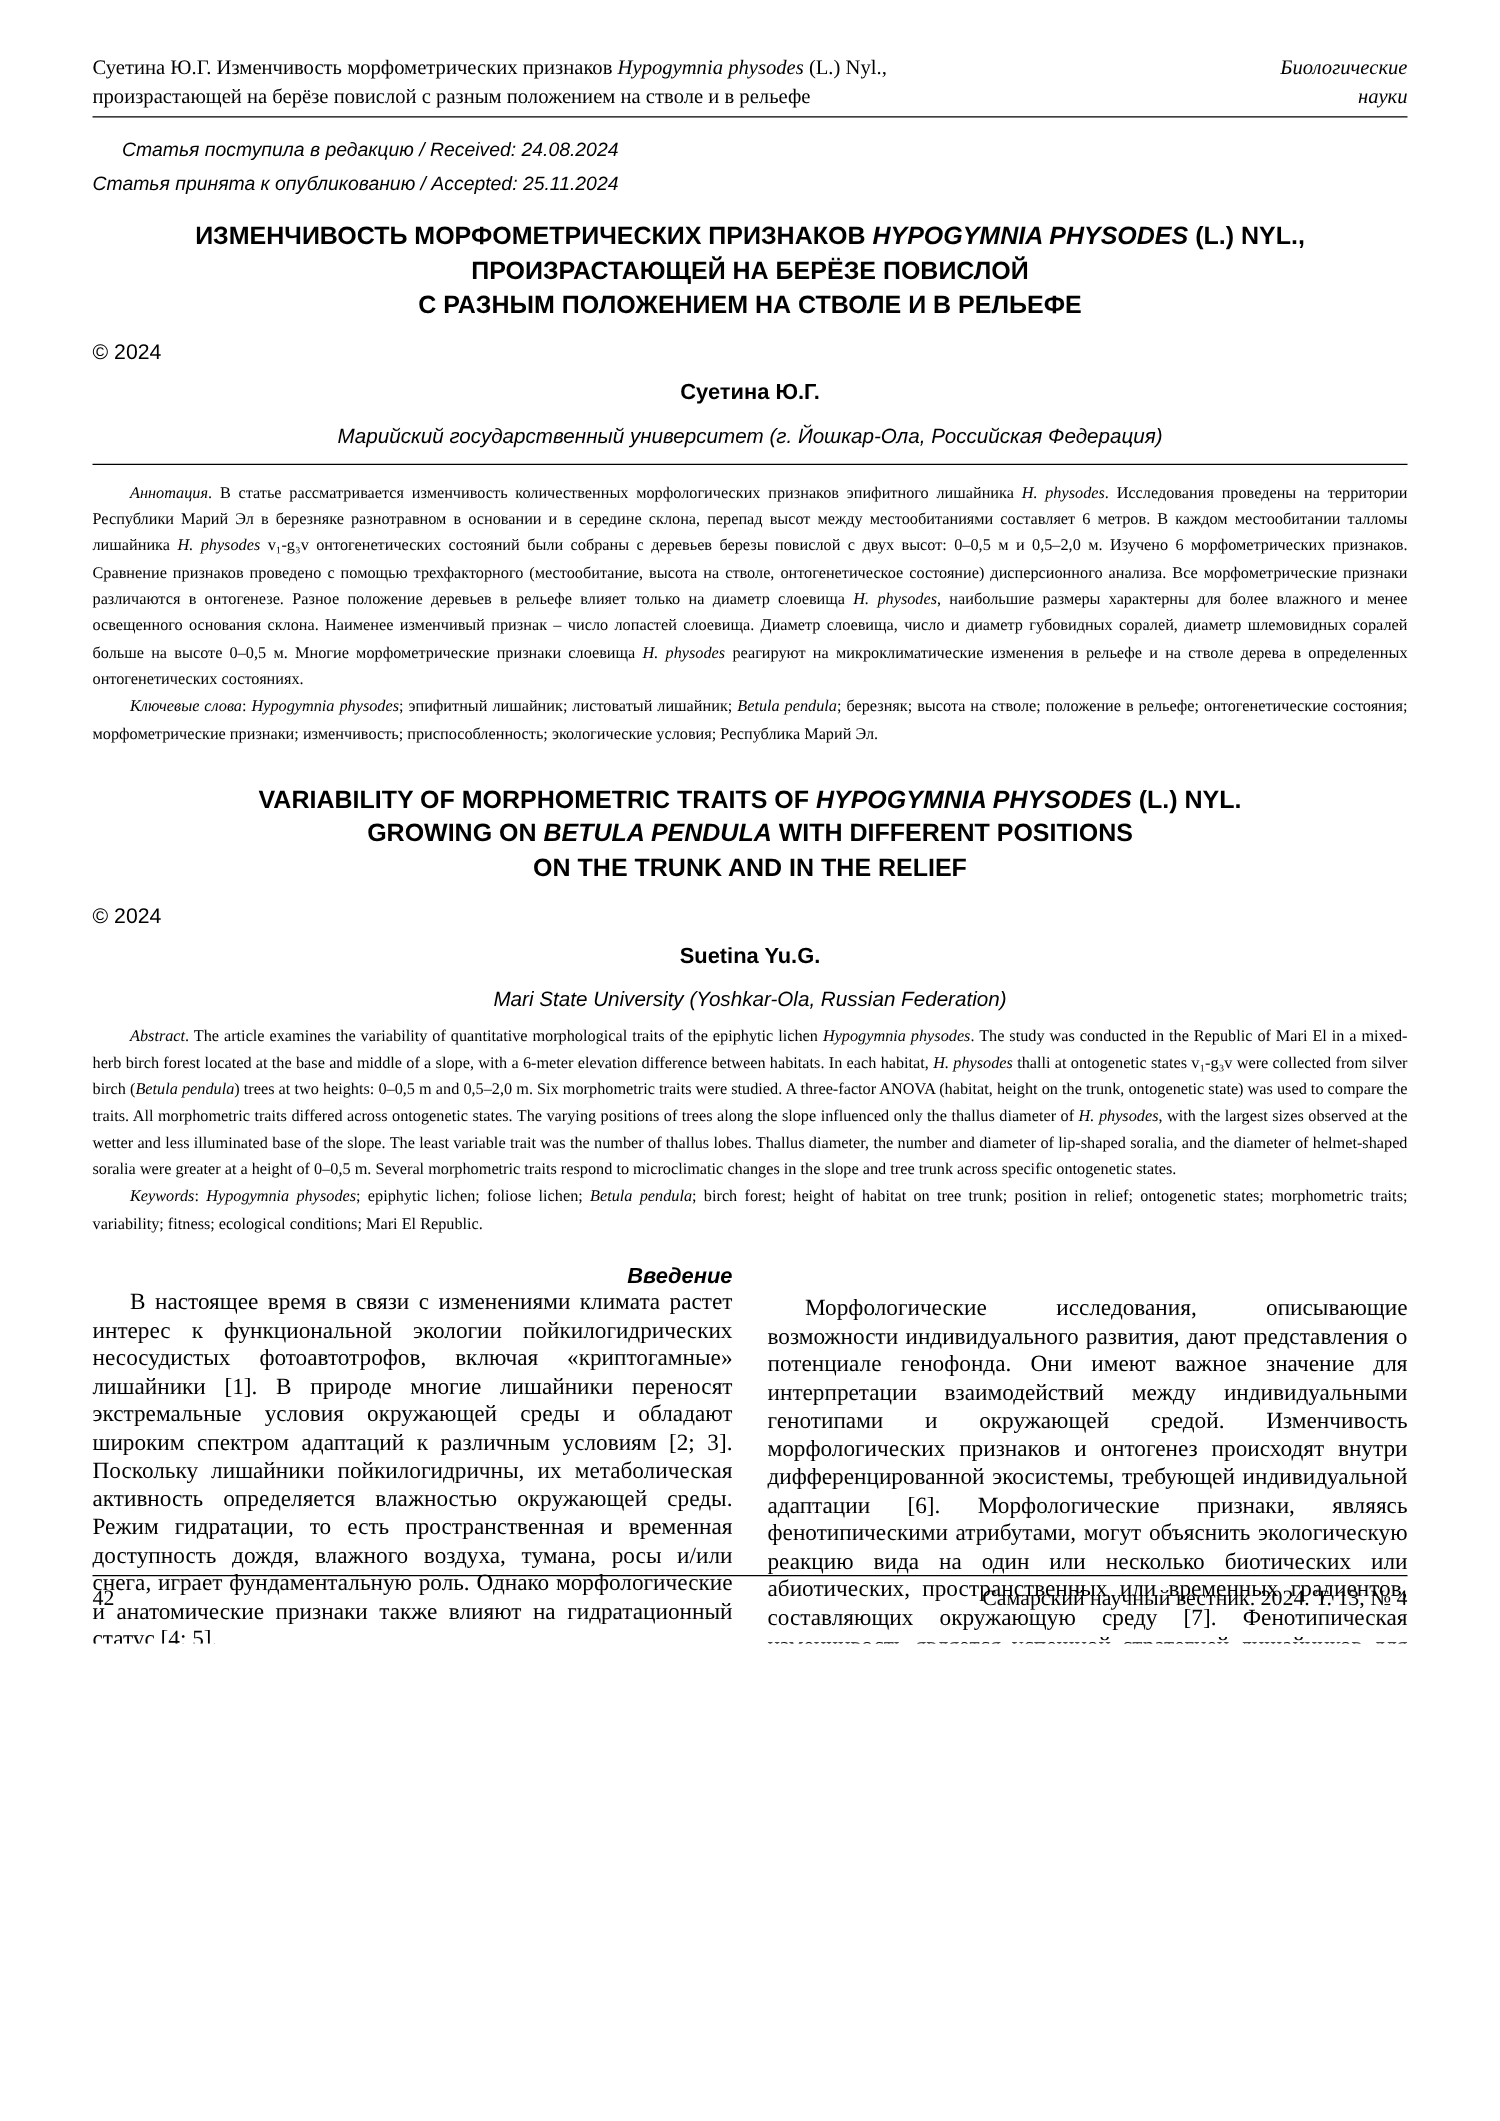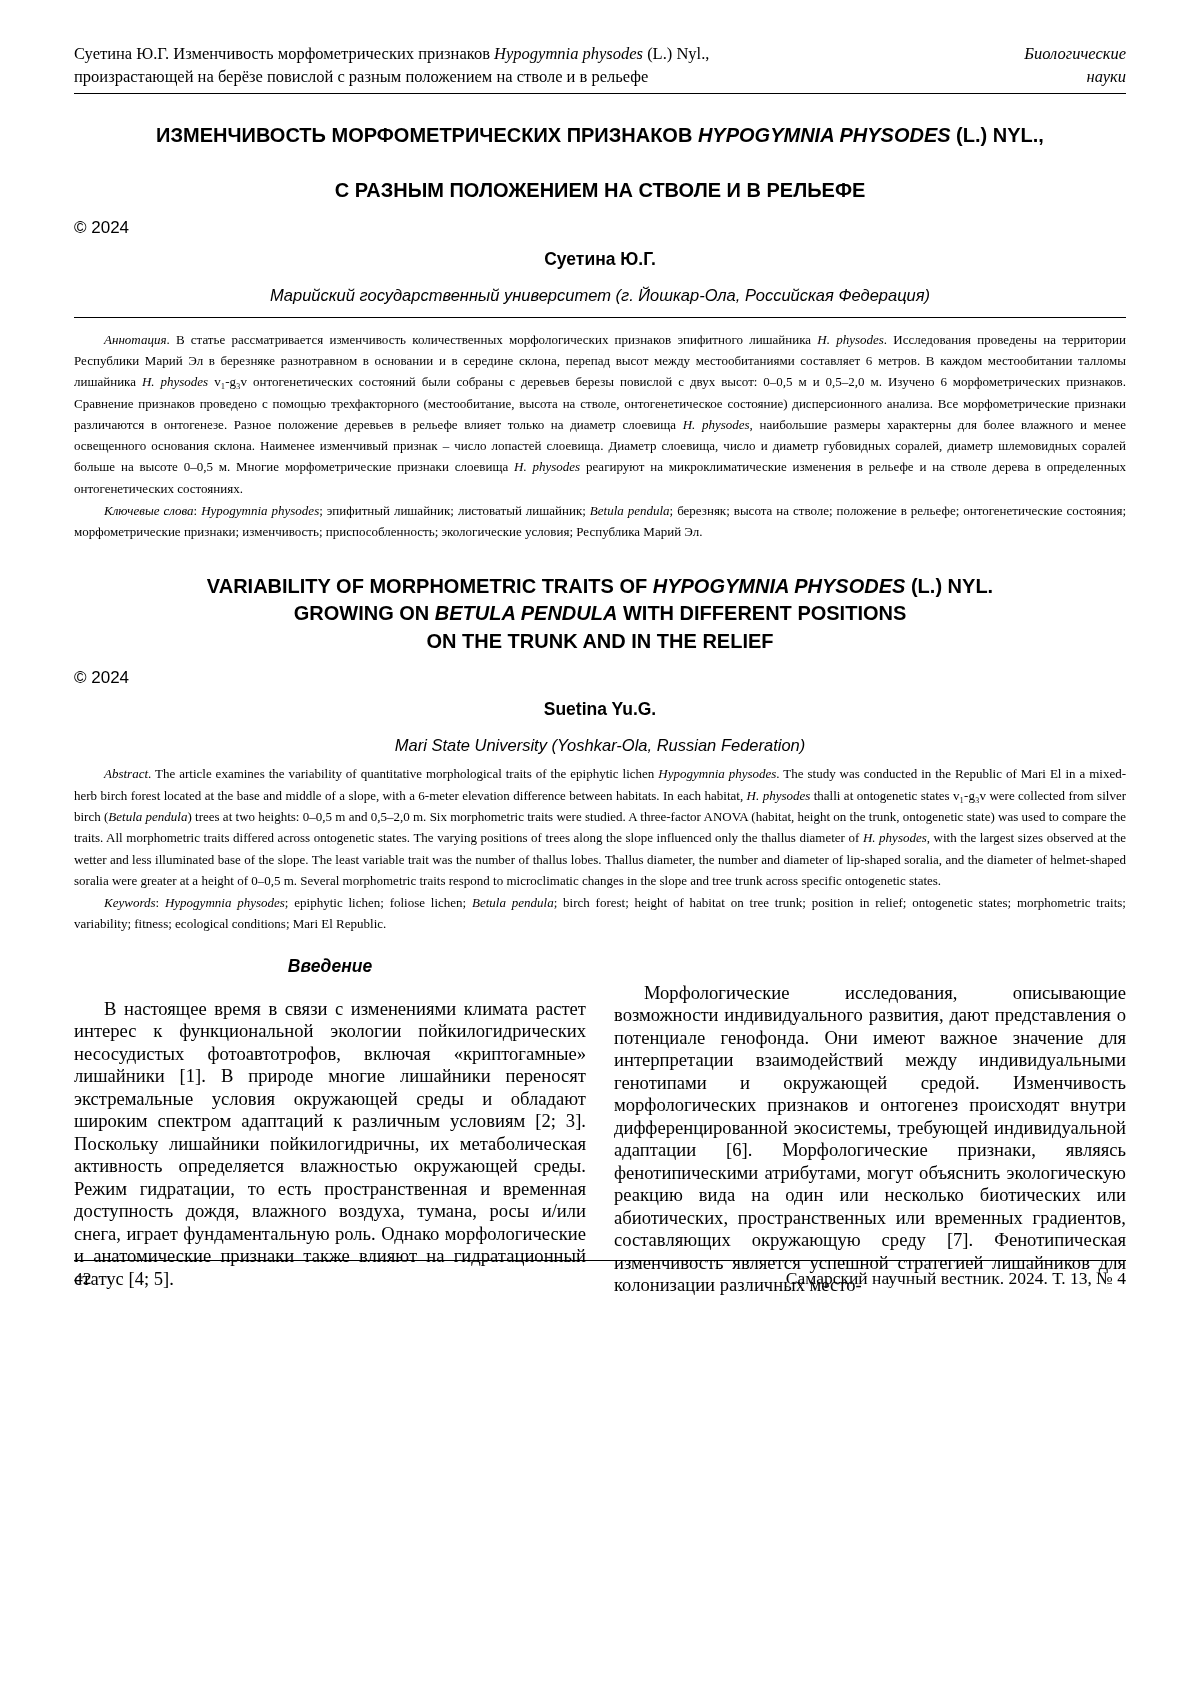--- a/index.html
+++ b/index.html
@@ -35,22 +35,22 @@
 
   .mid-rule { margin-top:12px; margin-bottom:11px; }
 
   .abstract { font-size:13px; line-height:21.3px; text-align:justify; text-indent:30px; }
   .kw { margin-top:1px; }
   .block-en { margin-top:8px; }
 
   .columns { display:flex; gap:28px; margin-top:20px; flex:1 1 auto; min-height:0; }
   .col { flex:1; font-size:18.6px; line-height:22.5px; text-align:justify; }
   .col p { text-indent:30px; }
-  .section-heading { text-align:center; font-family:"Liberation Sans", sans-serif;
-    font-weight:bold; font-style:italic; font-size:17.5px; margin-bottom:21px; line-height:22px; }
+  .section-heading { text-align:right; font-family:"Liberation Sans", sans-serif;
+    font-weight:bold; font-style:italic; font-size:17.5px; margin-bottom:0; line-height:22px; }
   .col-right { padding-top:27px; }
 
   .footer { margin-top:auto; }
   .footer-rule { margin-bottom:7px; }
   .footer-row { display:flex; justify-content:space-between; font-size:17.5px; }
 </style>
 </head>
 <body>
 
 <div class="page">
@@ -61,23 +61,27 @@
       <div>произрастающей на берёзе повислой с разным положением на стволе и в рельефе</div>
     </div>
     <div class="rh-right">
       <div>Биологические</div>
       <div>науки</div>
     </div>
   </header>
   <div class="rule head-rule"></div>
 
   <section class="meta-row">
+    <div class="meta-right">
+      <div>Статья поступила в редакцию / Received: 24.08.2024</div>
+      <div>Статья принята к опубликованию / Accepted: 25.11.2024</div>
+    </div>
   </section>
 
-  <h1 class="title"><span>ИЗМЕНЧИВОСТЬ МОРФОМЕТРИЧЕСКИХ ПРИЗНАКОВ </span><span class="it">HYPOGYMNIA PHYSODES</span><span> (L.) NYL.,</span><br><br><span>С РАЗНЫМ ПОЛОЖЕНИЕМ НА СТВОЛЕ И В РЕЛЬЕФЕ</span></h1>
+  <h1 class="title"><span>ИЗМЕНЧИВОСТЬ МОРФОМЕТРИЧЕСКИХ ПРИЗНАКОВ </span><span class="it">HYPOGYMNIA PHYSODES</span><span> (L.) NYL.,</span><br><span>ПРОИЗРАСТАЮЩЕЙ НА БЕРЁЗЕ ПОВИСЛОЙ</span><br><span>С РАЗНЫМ ПОЛОЖЕНИЕМ НА СТВОЛЕ И В РЕЛЬЕФЕ</span></h1>
   <div class="copyright">© 2024</div>
   <div class="author">Суетина Ю.Г.</div>
   <div class="affiliation">Марийский государственный университет (г. Йошкар-Ола, Российская Федерация)</div>
 
   <div class="rule mid-rule"></div>
 
   <p class="abstract"><span class="it">Аннотация</span><span>. В статье рассматривается изменчивость количественных морфологических признаков эпифитного лишайника </span><span class="it">H. physodes</span><span>. Исследования проведены на территории Республики Марий Эл в березняке разнотравном в основании и в середине склона, перепад высот между местообитаниями составляет 6 метров. В каждом местообитании талломы лишайника </span><span class="it">H. physodes</span><span> v₁-g₃v онтогенетических состояний были собраны с деревьев березы повислой с двух высот: 0–0,5 м и 0,5–2,0 м. Изучено 6 морфометрических признаков. Сравнение признаков проведено с помощью трехфакторного (местообитание, высота на стволе, онтогенетическое состояние) дисперсионного анализа. Все морфометрические признаки различаются в онтогенезе. Разное положение деревьев в рельефе влияет только на диаметр слоевища </span><span class="it">H. physodes</span><span>, наибольшие размеры характерны для более влажного и менее освещенного основания склона. Наименее изменчивый признак – число лопастей слоевища. Диаметр слоевища, число и диаметр губовидных соралей, диаметр шлемовидных соралей больше на высоте 0–0,5 м. Многие морфометрические признаки слоевища </span><span class="it">H. physodes</span><span> реагируют на микроклиматические изменения в рельефе и на стволе дерева в определенных онтогенетических состояниях.</span></p>
   <p class="abstract kw"><span class="it">Ключевые слова</span><span>: </span><span class="it">Hypogymnia physodes</span><span>; эпифитный лишайник; листоватый лишайник; </span><span class="it">Betula pendula</span><span>; березняк; высота на стволе; положение в рельефе; онтогенетические состояния; морфометрические признаки; изменчивость; приспособленность; экологические условия; Республика Марий Эл.</span></p>
 
   <h1 class="title title-en"><span>VARIABILITY OF MORPHOMETRIC TRAITS OF </span><span class="it">HYPOGYMNIA PHYSODES</span><span> (L.) NYL.</span><br><span>GROWING ON </span><span class="it">BETULA PENDULA</span><span> WITH DIFFERENT POSITIONS</span><br><span>ON THE TRUNK AND IN THE RELIEF</span></h1>

